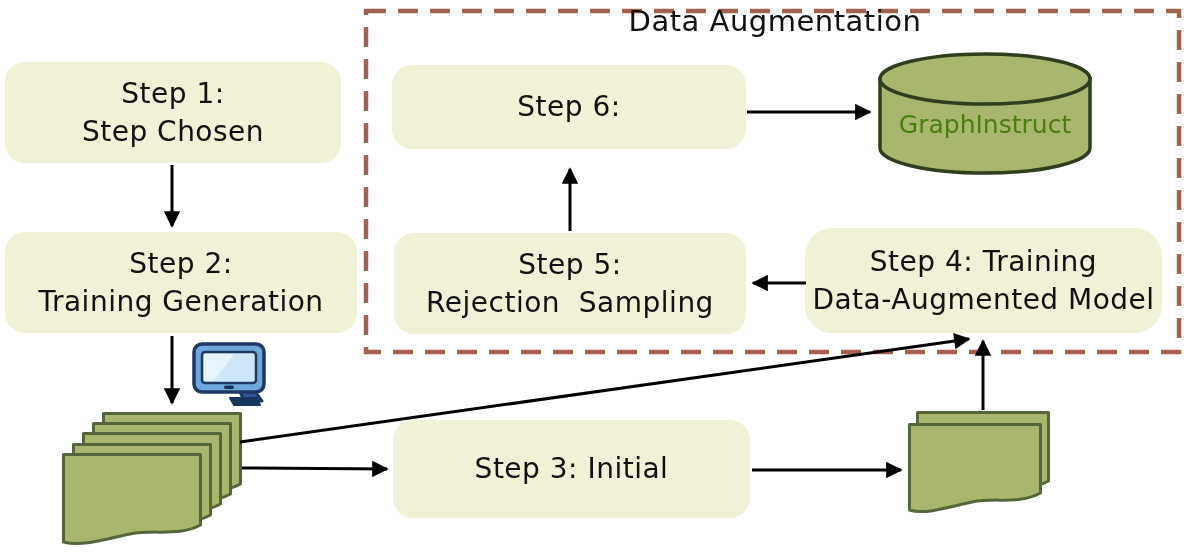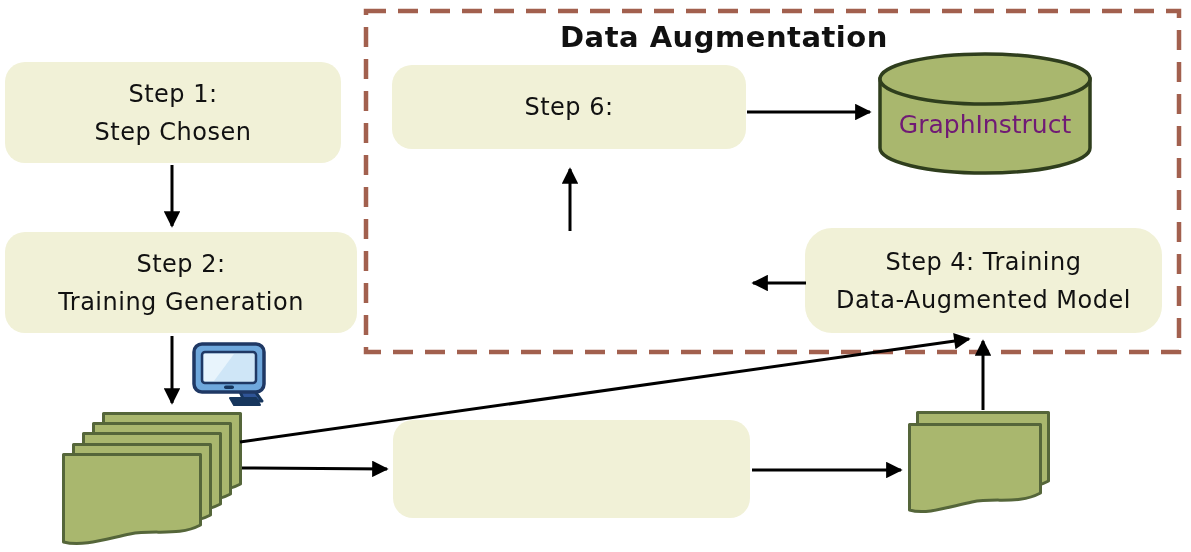--- a/index.html
+++ b/index.html
@@ -18,35 +18,36 @@
     position:absolute;
     background:#f1f1d7;
     border-radius:20px;
     display:flex;flex-direction:column;
     align-items:center;justify-content:center;
     z-index:1;
     color:#111111;
     text-align:center;
   }
   .box-line{
-    font-size:24px;line-height:38px;
+    font-size:28px;line-height:38px;
     white-space:pre-wrap;
     letter-spacing:0.5px;
   }
   .diagram-title{
     position:absolute;
-    left:560px;top:20px;width:430px;
+    left:560px;top:4px;width:430px;
+    text-align:center;
     font-size:29px;color:#111111;
-    z-index:3;letter-spacing:0.5px;font-weight:bold;
+    z-index:3;letter-spacing:0.5px;
   }
   .db-label{
     position:absolute;
     left:877px;top:106px;width:216px;height:36px;
     display:flex;align-items:center;justify-content:center;
-    font-size:25px;color:#701a75;
+    font-size:25px;color:#4d7c0f;
     z-index:3;
   }
 </style>
 </head>
 <body>
 
 <div id="canvas">
 
   <div class="diagram-title">Data Augmentation</div>
 
@@ -54,27 +55,32 @@
     <span class="box-line">Step 1:</span>
     <span class="box-line">Step Chosen</span>
   </div>
 
   <div class="step-box" style="left:5px;top:232px;width:352px;height:101px;">
     <span class="box-line">Step 2:</span>
     <span class="box-line">Training Generation</span>
   </div>
 
   <div class="step-box" style="left:393px;top:420px;width:357px;height:98px;">
+    <span class="box-line">Step 3: Initial</span>
   </div>
 
   <div class="step-box" style="left:805px;top:228px;width:357px;height:105px;border-radius:27px;">
     <span class="box-line">Step 4: Training</span>
     <span class="box-line">Data-Augmented Model</span>
   </div>
 
+  <div class="step-box" style="left:394px;top:233px;width:352px;height:101px;">
+    <span class="box-line">Step 5:</span>
+    <span class="box-line">Rejection  Sampling</span>
+  </div>
 
   <div class="step-box" style="left:392px;top:65px;width:354px;height:84px;">
     <span class="box-line">Step 6:</span>
   </div>
 
   <div class="db-label">GraphInstruct</div>
 
   <svg id="diagram-svg" viewBox="0 0 1191 552">
     <defs>
       <marker id="ah" viewBox="0 0 10 10" refX="9" refY="5" markerWidth="6.5" markerHeight="5.5" orient="auto-start-reverse">

